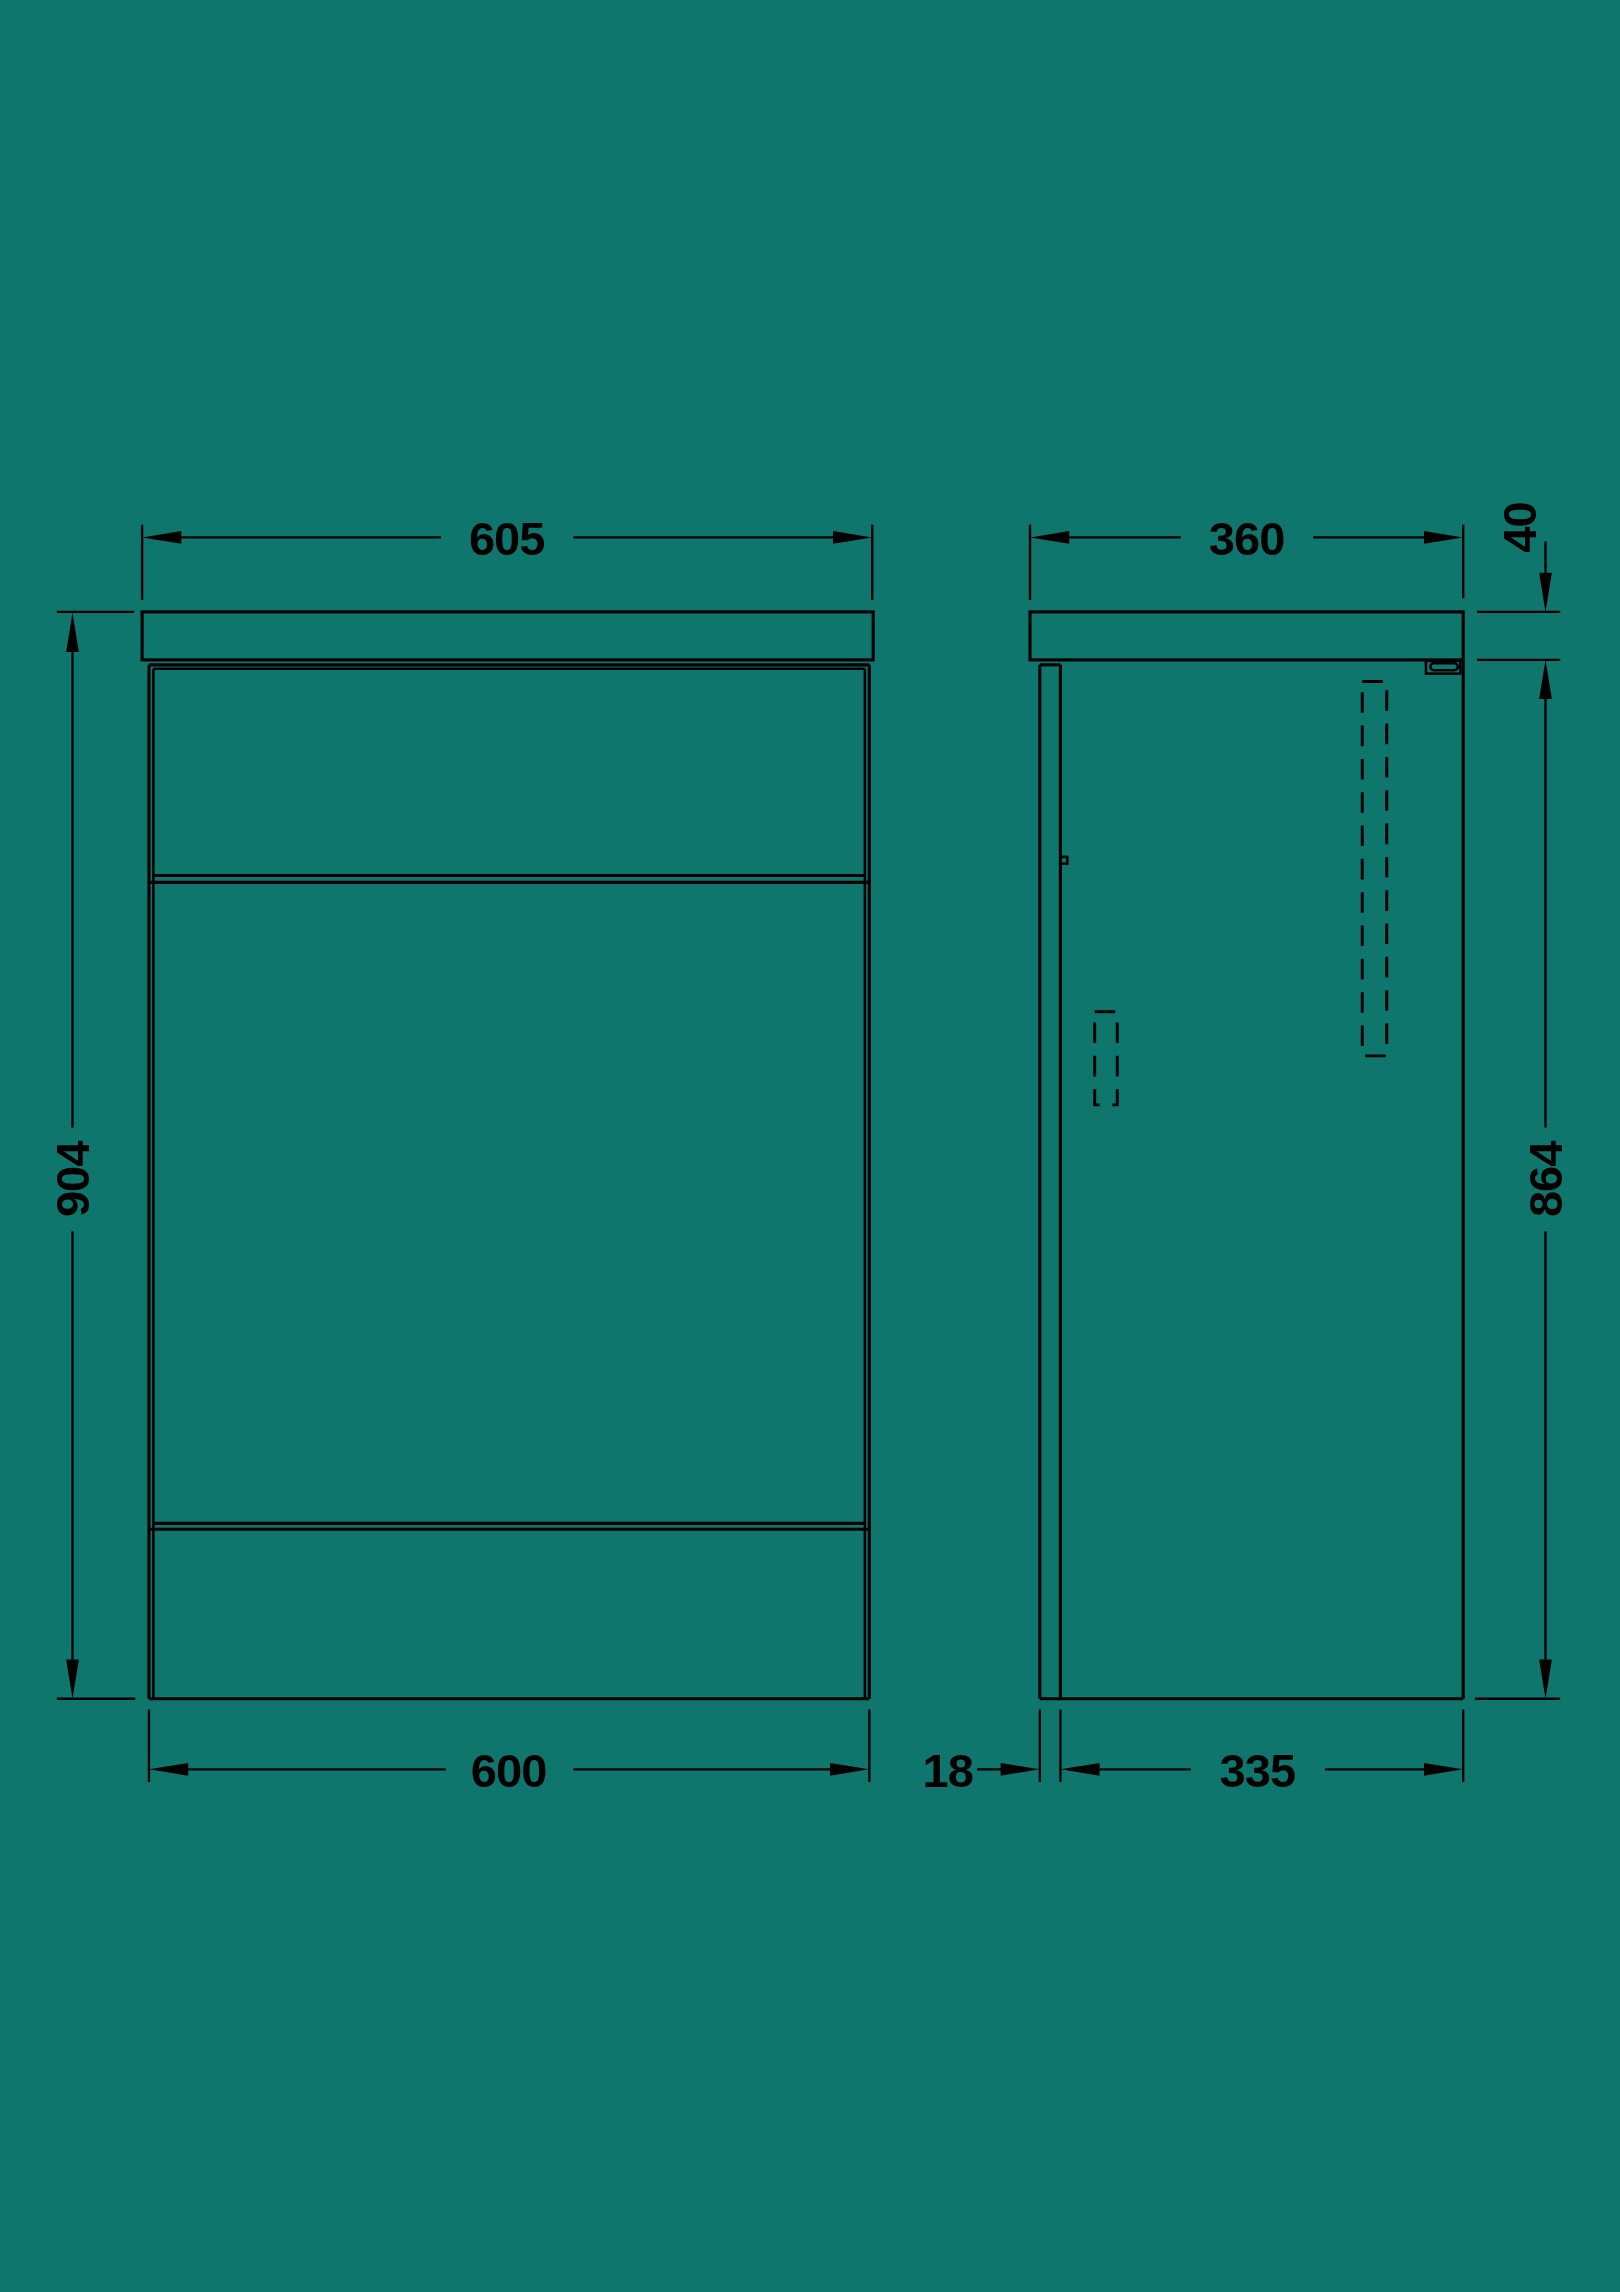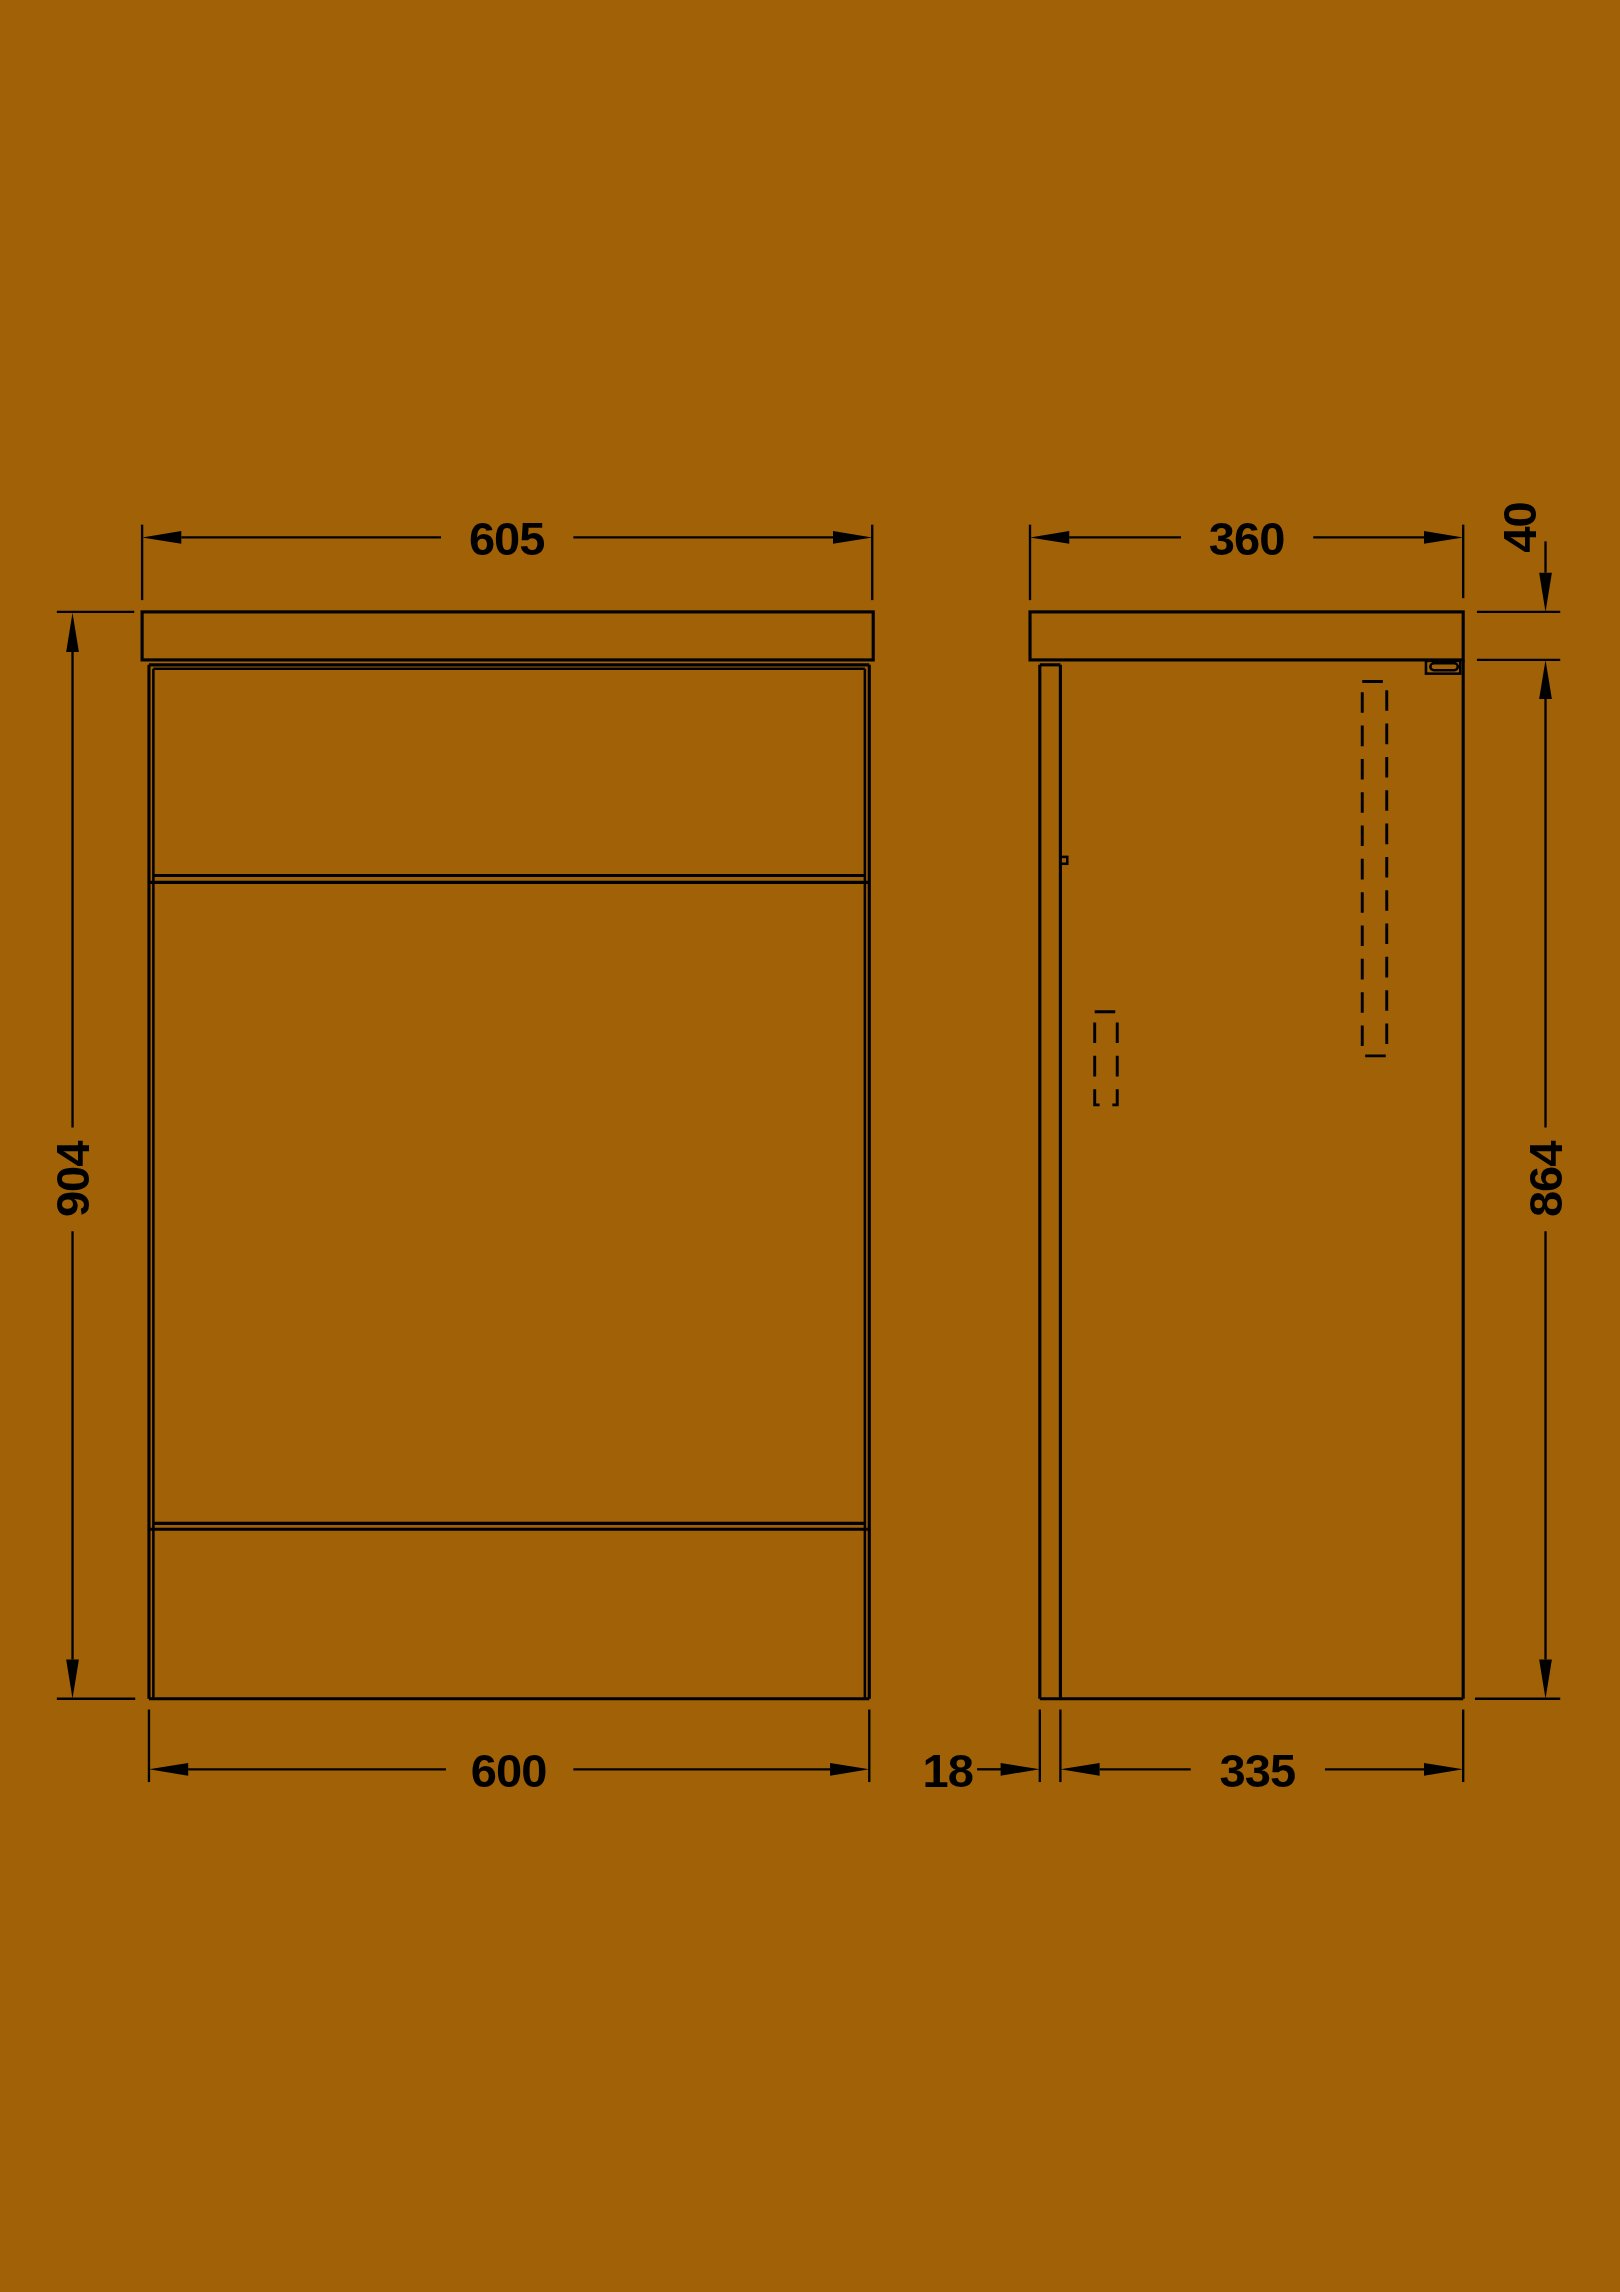--- a/index.html
+++ b/index.html
@@ -4,21 +4,21 @@
 <style>
   html, body {
     margin: 0;
     padding: 0;
     background: #ffffff;
   }
   .sheet {
     position: relative;
     width: 1620px;
     height: 2293px;
-    background: #a16207;
+    background: #0f766e;
     overflow: hidden;
   }
   svg { display: block; }
   .outline {
     fill: none;
     stroke: #000000;
     stroke-width: 3.2;
   }
   .outline-thin {
     fill: none;

